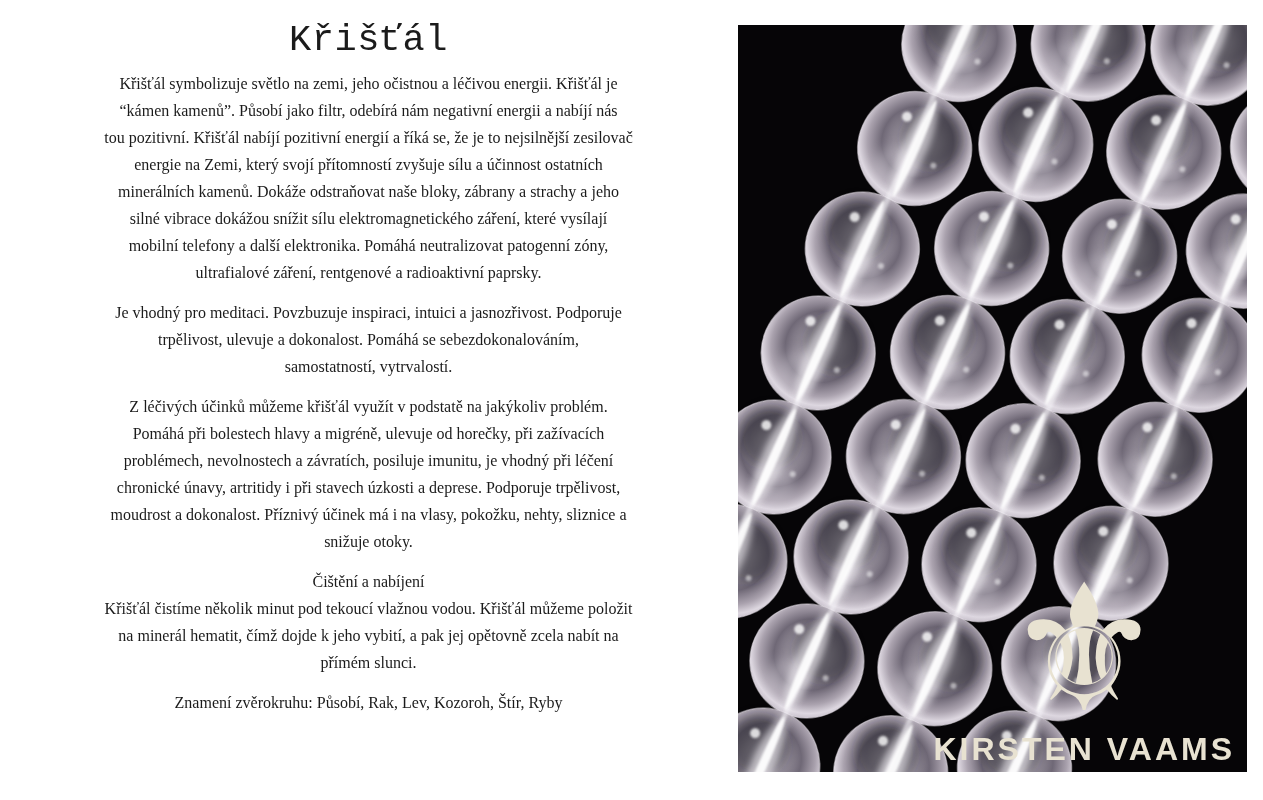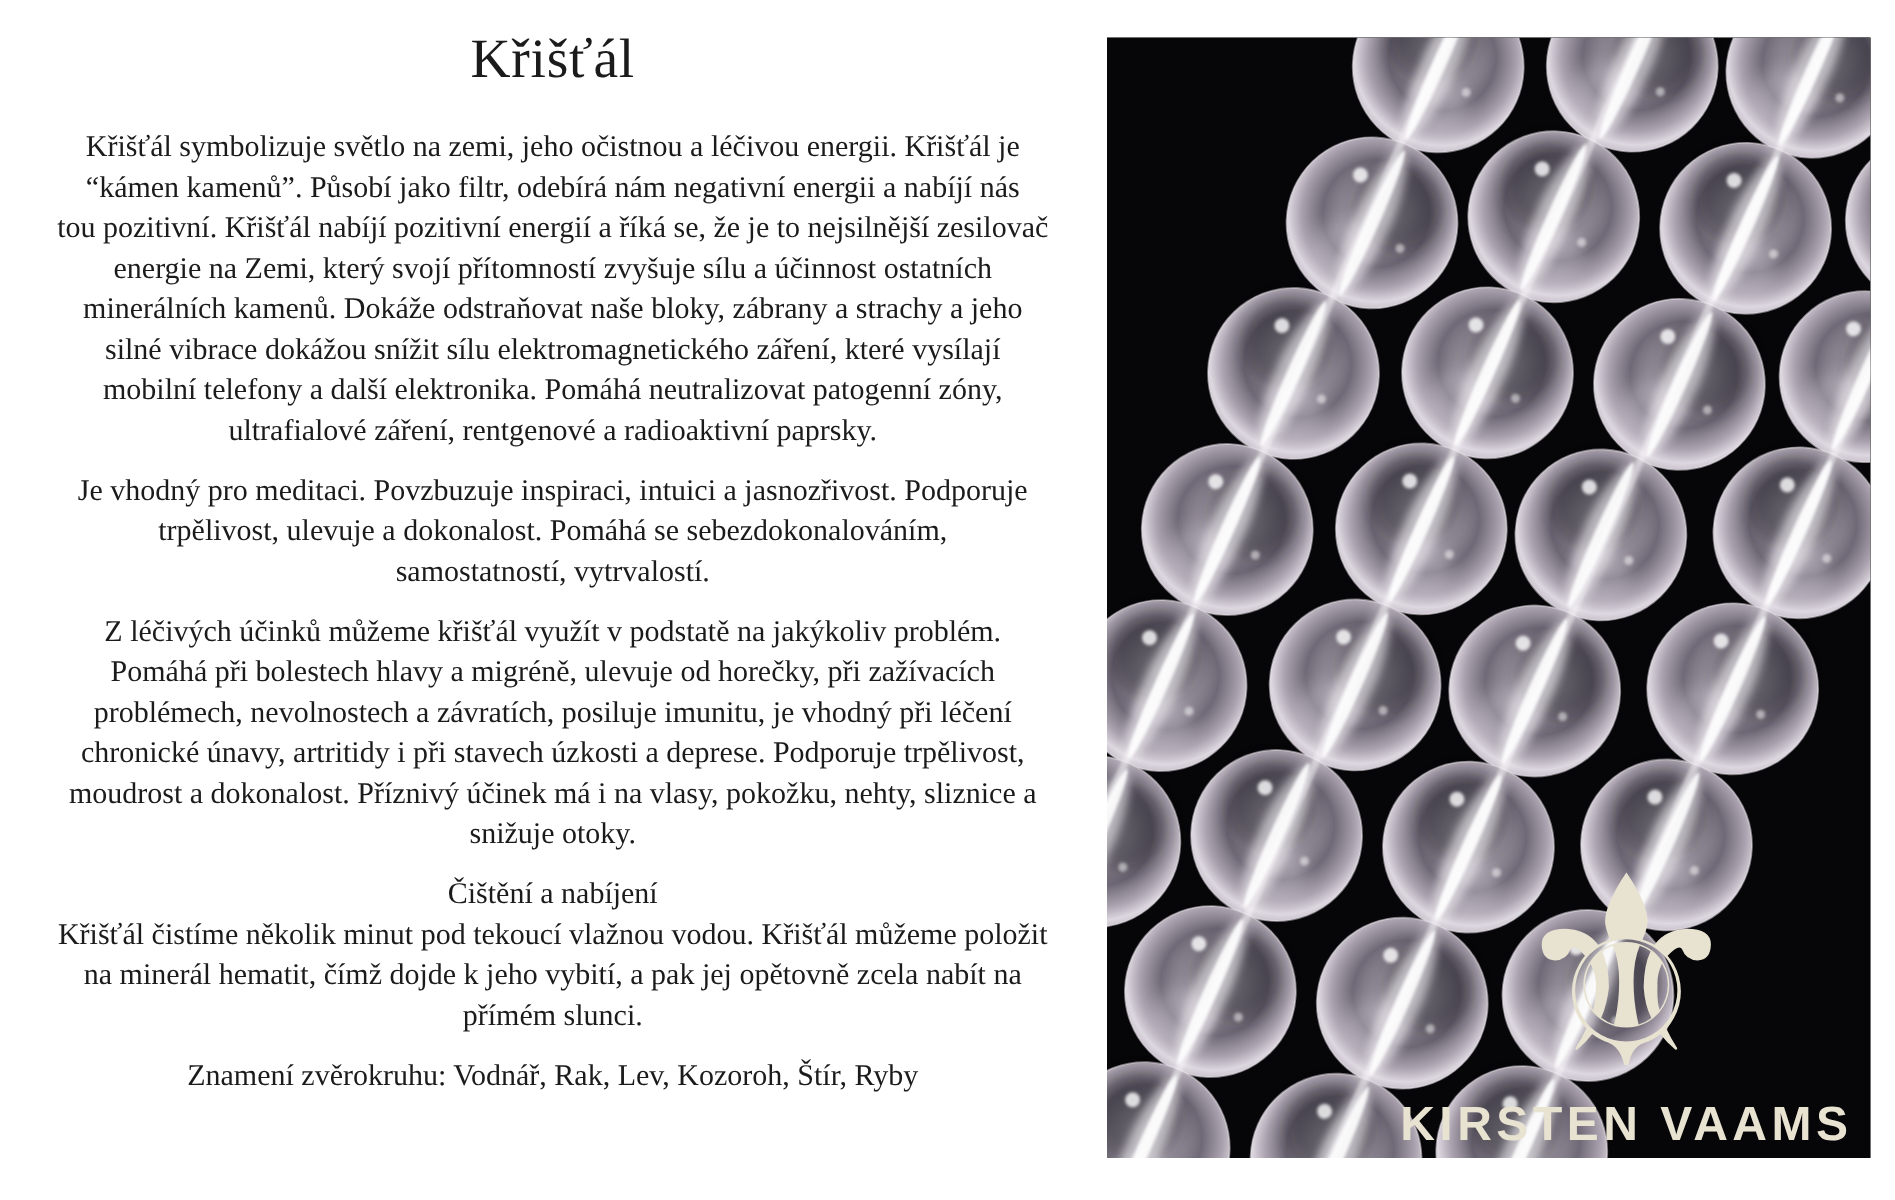--- a/index.html
+++ b/index.html
@@ -1,21 +1,21 @@
 <!DOCTYPE html>
 <html><head>
 <meta charset="utf-8">
 <style>
   html,body{margin:0;padding:0;background:#ffffff;}
   .page{position:relative;width:1263px;height:800px;background:#ffffff;overflow:hidden;
         font-family:"Liberation Serif", serif;color:#1b1b1b;}
   .text-col{position:absolute;left:0;top:0;width:737px;padding:16px 20px 0;box-sizing:border-box;
             text-align:center;}
-  .text-col h1{font-size:37px;font-weight:400;margin:3px 0 23px;line-height:1.15;letter-spacing:.5px;}
-  .text-col p{font-size:20px;line-height:27px;margin:3px 0 13px;white-space:pre-line;font-family:Liberation Serif, serif;}
+  .text-col h1{font-size:37px;font-weight:400;margin:3px 0 8px;line-height:1.15;letter-spacing:.5px;font-family:Liberation Mono, monospace;}
+  .text-col p{font-size:16px;line-height:27px;margin:3px 0 13px;white-space:pre-line;font-family:Liberation Serif, serif;}
   .photo{position:absolute;left:738px;top:25px;width:509px;height:747px;background:#060507;overflow:hidden;}
   #beads-svg{position:absolute;left:0;top:0;width:509px;height:747px;display:block;}
   .logo{position:absolute;right:12px;bottom:4px;text-align:center;color:#e8e2d1;}
   .fleur{font-family:"DejaVu Sans", sans-serif;font-size:176px;line-height:150px;height:152px;}
   .brand{font-family:"Liberation Sans", sans-serif;font-size:32px;font-weight:bold;
          letter-spacing:3px;margin-top:4px;white-space:nowrap;}
 </style>
 </head>
 <body>
 
@@ -37,21 +37,21 @@
     <p>Z léčivých účinků můžeme křišťál využít v podstatě na jakýkoliv problém.
 Pomáhá při bolestech hlavy a migréně, ulevuje od horečky, při zažívacích
 problémech, nevolnostech a závratích, posiluje imunitu, je  vhodný při léčení
 chronické únavy, artritidy i při stavech úzkosti a deprese. Podporuje trpělivost,
 moudrost a dokonalost. Příznivý účinek má i na vlasy, pokožku, nehty, sliznice a
 snižuje otoky.</p>
     <p>Čištění a nabíjení
 Křišťál čistíme několik minut pod tekoucí vlažnou vodou. Křišťál můžeme položit
 na minerál hematit, čímž dojde k jeho vybití, a pak jej opětovně zcela nabít na
 přímém slunci.</p>
-    <p>Znamení zvěrokruhu: Vodnář, Rak, Lev, Kozoroh, Štír, Ryby</p>
+    <p>Znamení zvěrokruhu: Působí, Rak, Lev, Kozoroh, Štír, Ryby</p>
   </div>
 
   <div class="photo" style="background: rgb(6, 5, 7);">
     <svg id="beads-svg" viewBox="0 0 509 747" xmlns="http://www.w3.org/2000/svg">
         <rect x="0" y="0" width="509" height="747" fill="#060507"></rect>
         <defs>
           <radialGradient id="beadG" cx="50%" cy="44%" r="56%">
             <stop offset="0" stop-color="#c8c2cc"></stop>
             <stop offset="0.33" stop-color="#968f9b"></stop>
             <stop offset="0.56" stop-color="#6f6876"></stop>

